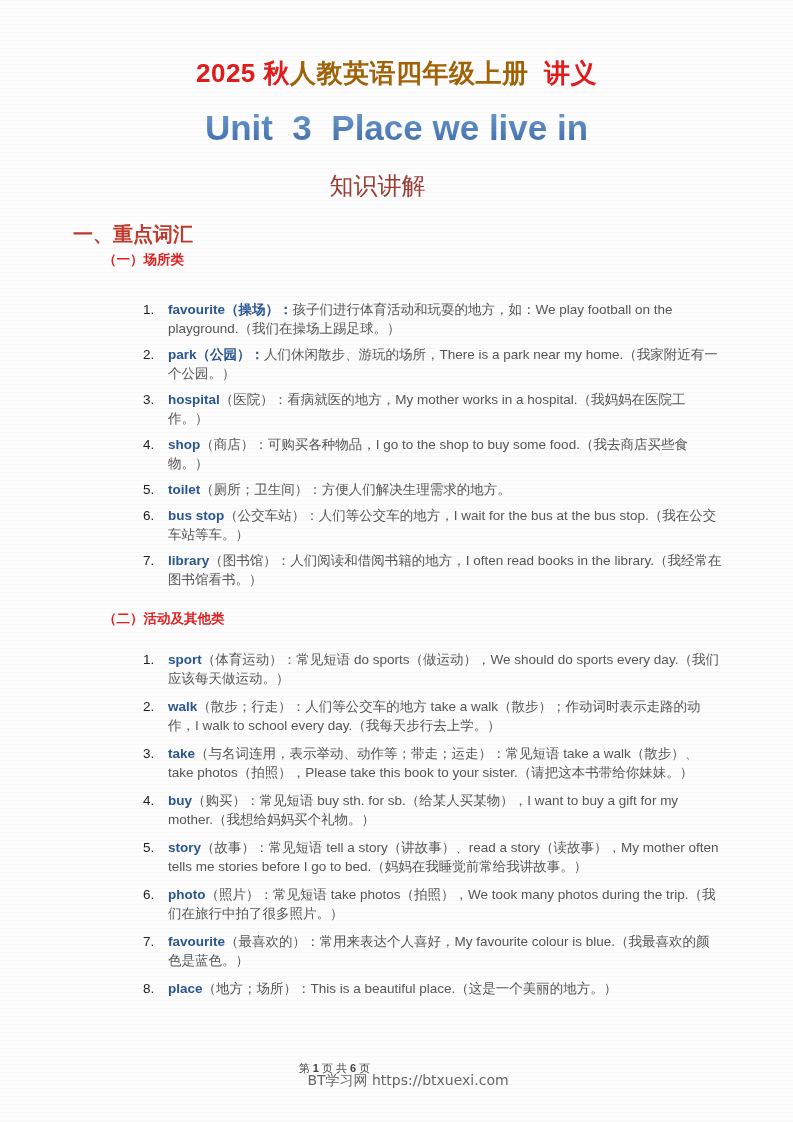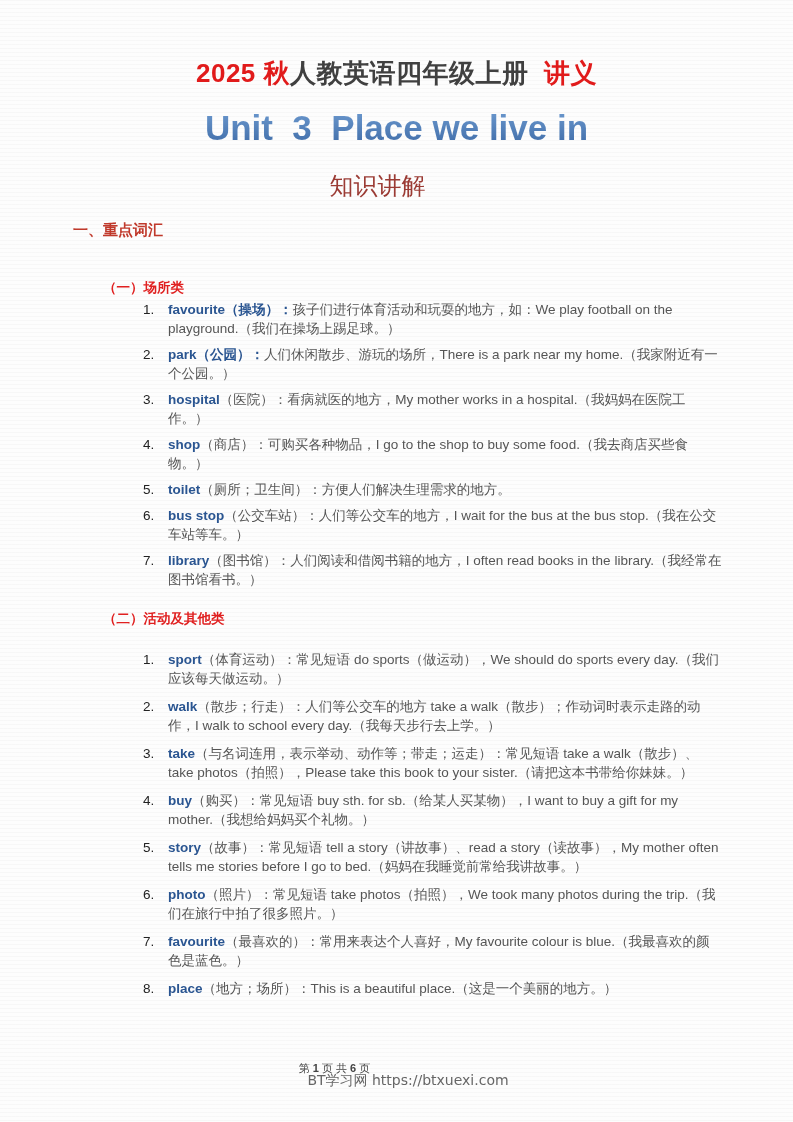--- a/index.html
+++ b/index.html
@@ -8,35 +8,35 @@
     background:#fdfdfd;
     background-image: repeating-linear-gradient(to bottom, rgba(0,0,0,0.025) 0px, rgba(0,0,0,0.025) 1px, transparent 1px, transparent 4px);
     font-family:"Liberation Sans", "DejaVu Sans", sans-serif;
     color:#333;
   }
   .title-line {
     position:absolute; top:56px; left:0; width:793px; text-align:center;
     font-size:26px; font-weight:bold; letter-spacing:0.5px;
   }
   .title-line .red { color:#e11b1b; }
-  .title-line .black { color:#404040; }
+  .title-line .black { color:#a16207; }
   .unit-title {
     position:absolute; top:108px; left:0; width:793px; text-align:center;
     font-size:35px; font-weight:bold; color:#4f7fb8;
     background:linear-gradient(to bottom, #6e9bd0, #3d6aa6);
     -webkit-background-clip:text; background-clip:text; -webkit-text-fill-color:transparent;
   }
   .sub-title {
     position:absolute; top:170px; left:0; width:755px; text-align:center;
     font-family:"DejaVu Serif", "Liberation Serif", serif;
     font-size:24px; color:#9b3b34;
   }
   .section-head {
     position:absolute; left:73px; top:221px;
-    font-size:15px; font-weight:bold; color:#c0392b;
+    font-size:20px; font-weight:bold; color:#c0392b;
   }
   .sub-head {
     position:absolute; left:103px;
     font-size:13.5px; font-weight:bold; color:#e02020;
   }
   ol.vocab {
     position:absolute; left:143px; width:580px; margin:0; padding:0; list-style:none;
   }
   ol.vocab li {
     position:relative; padding-left:25px; font-size:13.5px; line-height:19px; color:#333;
@@ -58,21 +58,21 @@
 <body>
 
 <div class="title-line">
   <span class="red">2025 秋</span><span class="black">人教英语四年级上册</span>&nbsp;&nbsp;<span class="red">讲义</span>
 </div>
 <div class="unit-title" style="white-space:pre;">Unit  3  Place we live in</div>
 <div class="sub-title">知识讲解</div>
 
 <div class="section-head">一、重点词汇</div>
 
-<div class="sub-head" style="top:279px;">（一）场所类</div>
+<div class="sub-head" style="top:251px;">（一）场所类</div>
 
 <ol class="vocab" style="top:300px;">
   <li style="margin-bottom:7px;"><span class="num">1.</span><span class="word">favourite（操场）：</span><span class="cn">孩子们进行体育活动和玩耍的地方，如：We play football on the playground.（我们在操场上踢足球。）</span></li>
   <li style="margin-bottom:7px;"><span class="num">2.</span><span class="word">park（公园）：</span><span class="cn">人们休闲散步、游玩的场所，There is a park near my home.（我家附近有一个公园。）</span></li>
   <li style="margin-bottom:7px;"><span class="num">3.</span><span class="word">hospital</span><span class="cn">（医院）：看病就医的地方，My mother works in a hospital.（我妈妈在医院工作。）</span></li>
   <li style="margin-bottom:7px;"><span class="num">4.</span><span class="word">shop</span><span class="cn">（商店）：可购买各种物品，I go to the shop to buy some food.（我去商店买些食物。）</span></li>
   <li style="margin-bottom:7px;"><span class="num">5.</span><span class="word">toilet</span><span class="cn">（厕所；卫生间）：方便人们解决生理需求的地方。</span></li>
   <li style="margin-bottom:7px;"><span class="num">6.</span><span class="word">bus stop</span><span class="cn">（公交车站）：人们等公交车的地方，I wait for the bus at the bus stop.（我在公交车站等车。）</span></li>
   <li><span class="num">7.</span><span class="word">library</span><span class="cn">（图书馆）：人们阅读和借阅书籍的地方，I often read books in the library.（我经常在图书馆看书。）</span></li>
 </ol>

